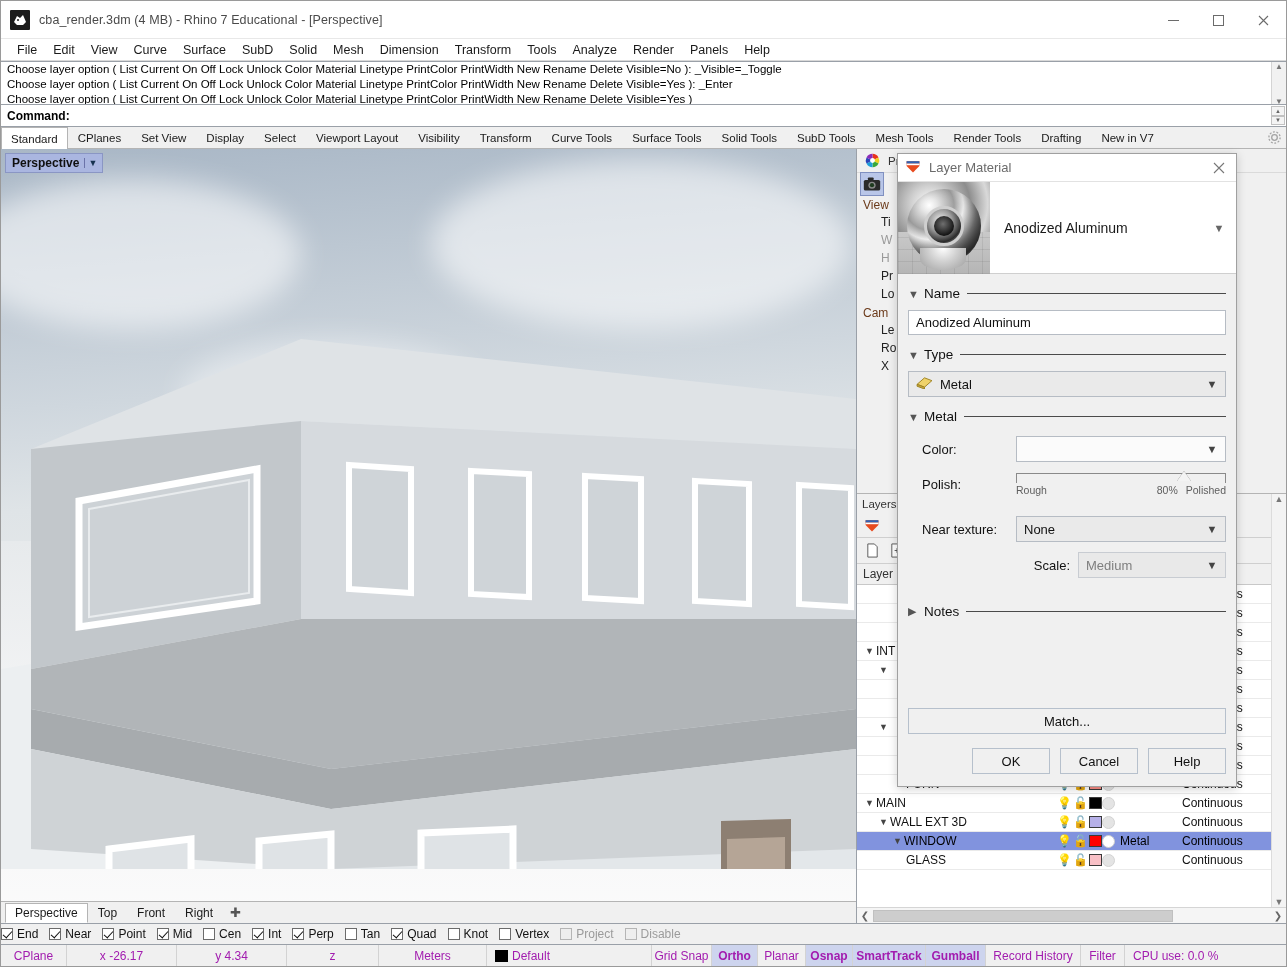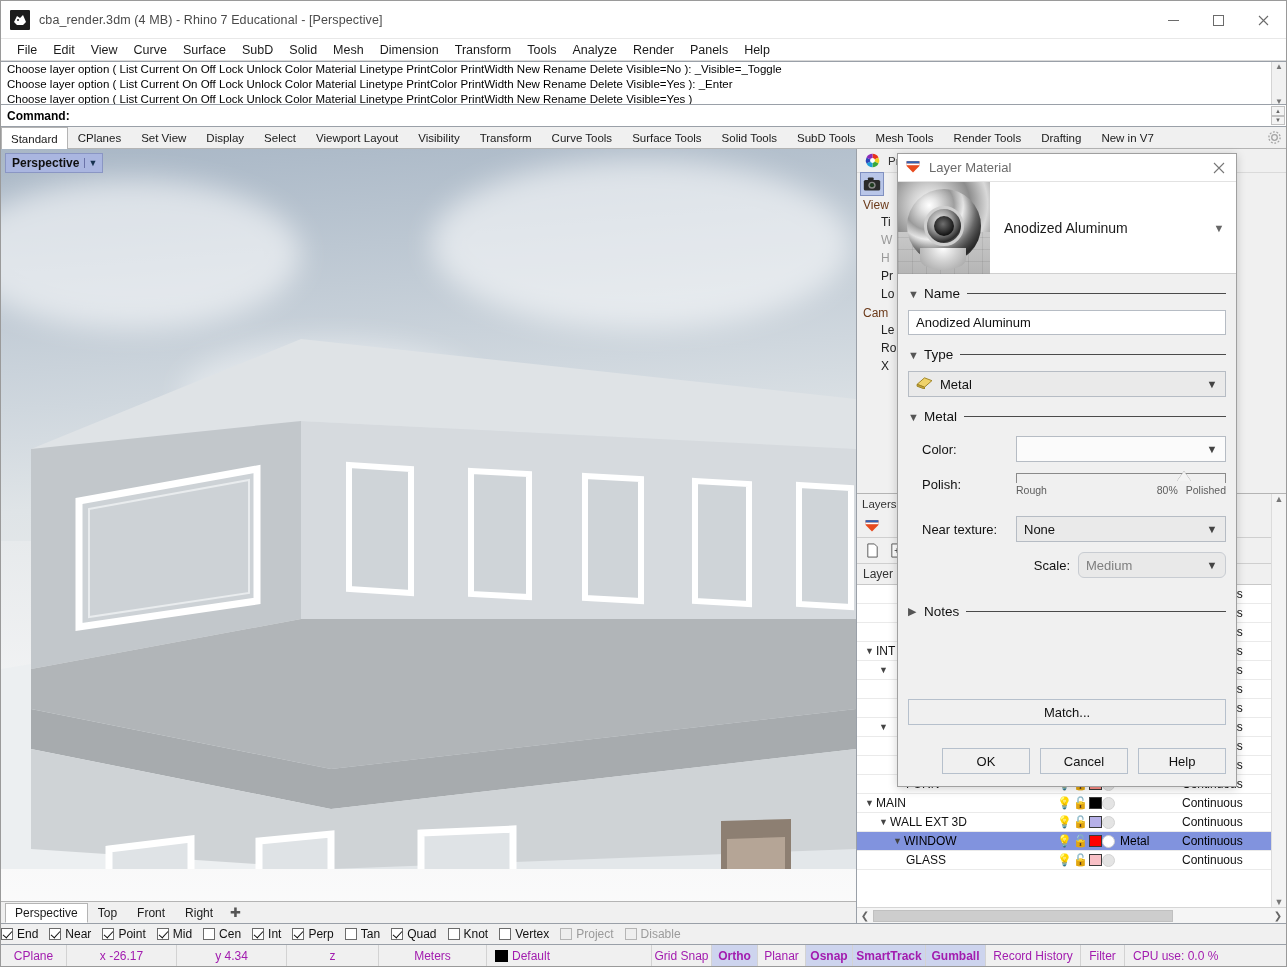--- a/index.html
+++ b/index.html
@@ -409,21 +409,21 @@
     display:flex; justify-content: space-between;
     font-size: 10.5px; color: #5e5e5e;
   }
   .dlg-footer { padding: 0 10px 12px 10px; }
   .btn {
     height: 26px; border: 1px solid #b6c0cc; background: #f0f0f0;
     display: flex; align-items: center; justify-content: center;
     font-size: 13px; color: #111;
   }
   .btnrow { display: flex; gap: 10px; justify-content: flex-end; margin-top: 14px; }
-  .btnrow .btn { width: 88px; margin-top: 9px; }
+  .btnrow .btn { width: 78px; }
 </style>
 </head>
 <body>
 
 <div id="app">
 
   <div class="titlebar">
     <div class="title-icon">
       <svg width="14" height="14" viewBox="0 0 14 14">
           <path d="M1 9 L4 3 L7 5 L10 2 L13 9 L10 12 L4 12 Z" fill="#ffffff"></path>
@@ -1200,21 +1200,21 @@
       <div class="frow" style="margin-top:20px;">
         <span class="flabel" style="width:108px; padding-left:14px;">Near texture:</span>
         <span class="combo light" style="flex:1;">
           <span>None</span>
           <span class="cchev">▼</span>
         </span>
       </div>
 
       <div class="frow" style="margin-top:10px;">
         <span class="flabel" style="width:170px; text-align:right; padding-right:8px;">Scale:</span>
-        <span class="combo disabled" style="flex:1;border-radius:6px;">
+        <span class="combo disabled" style="flex:1;">
           <span>Medium</span>
           <span class="cchev">▼</span>
         </span>
       </div>
 
       <div class="sect" style="margin-top:26px;">
         <span class="tri">▶</span>
         <span class="lbl">Notes</span>
         <span class="rule"></span>
       </div>

